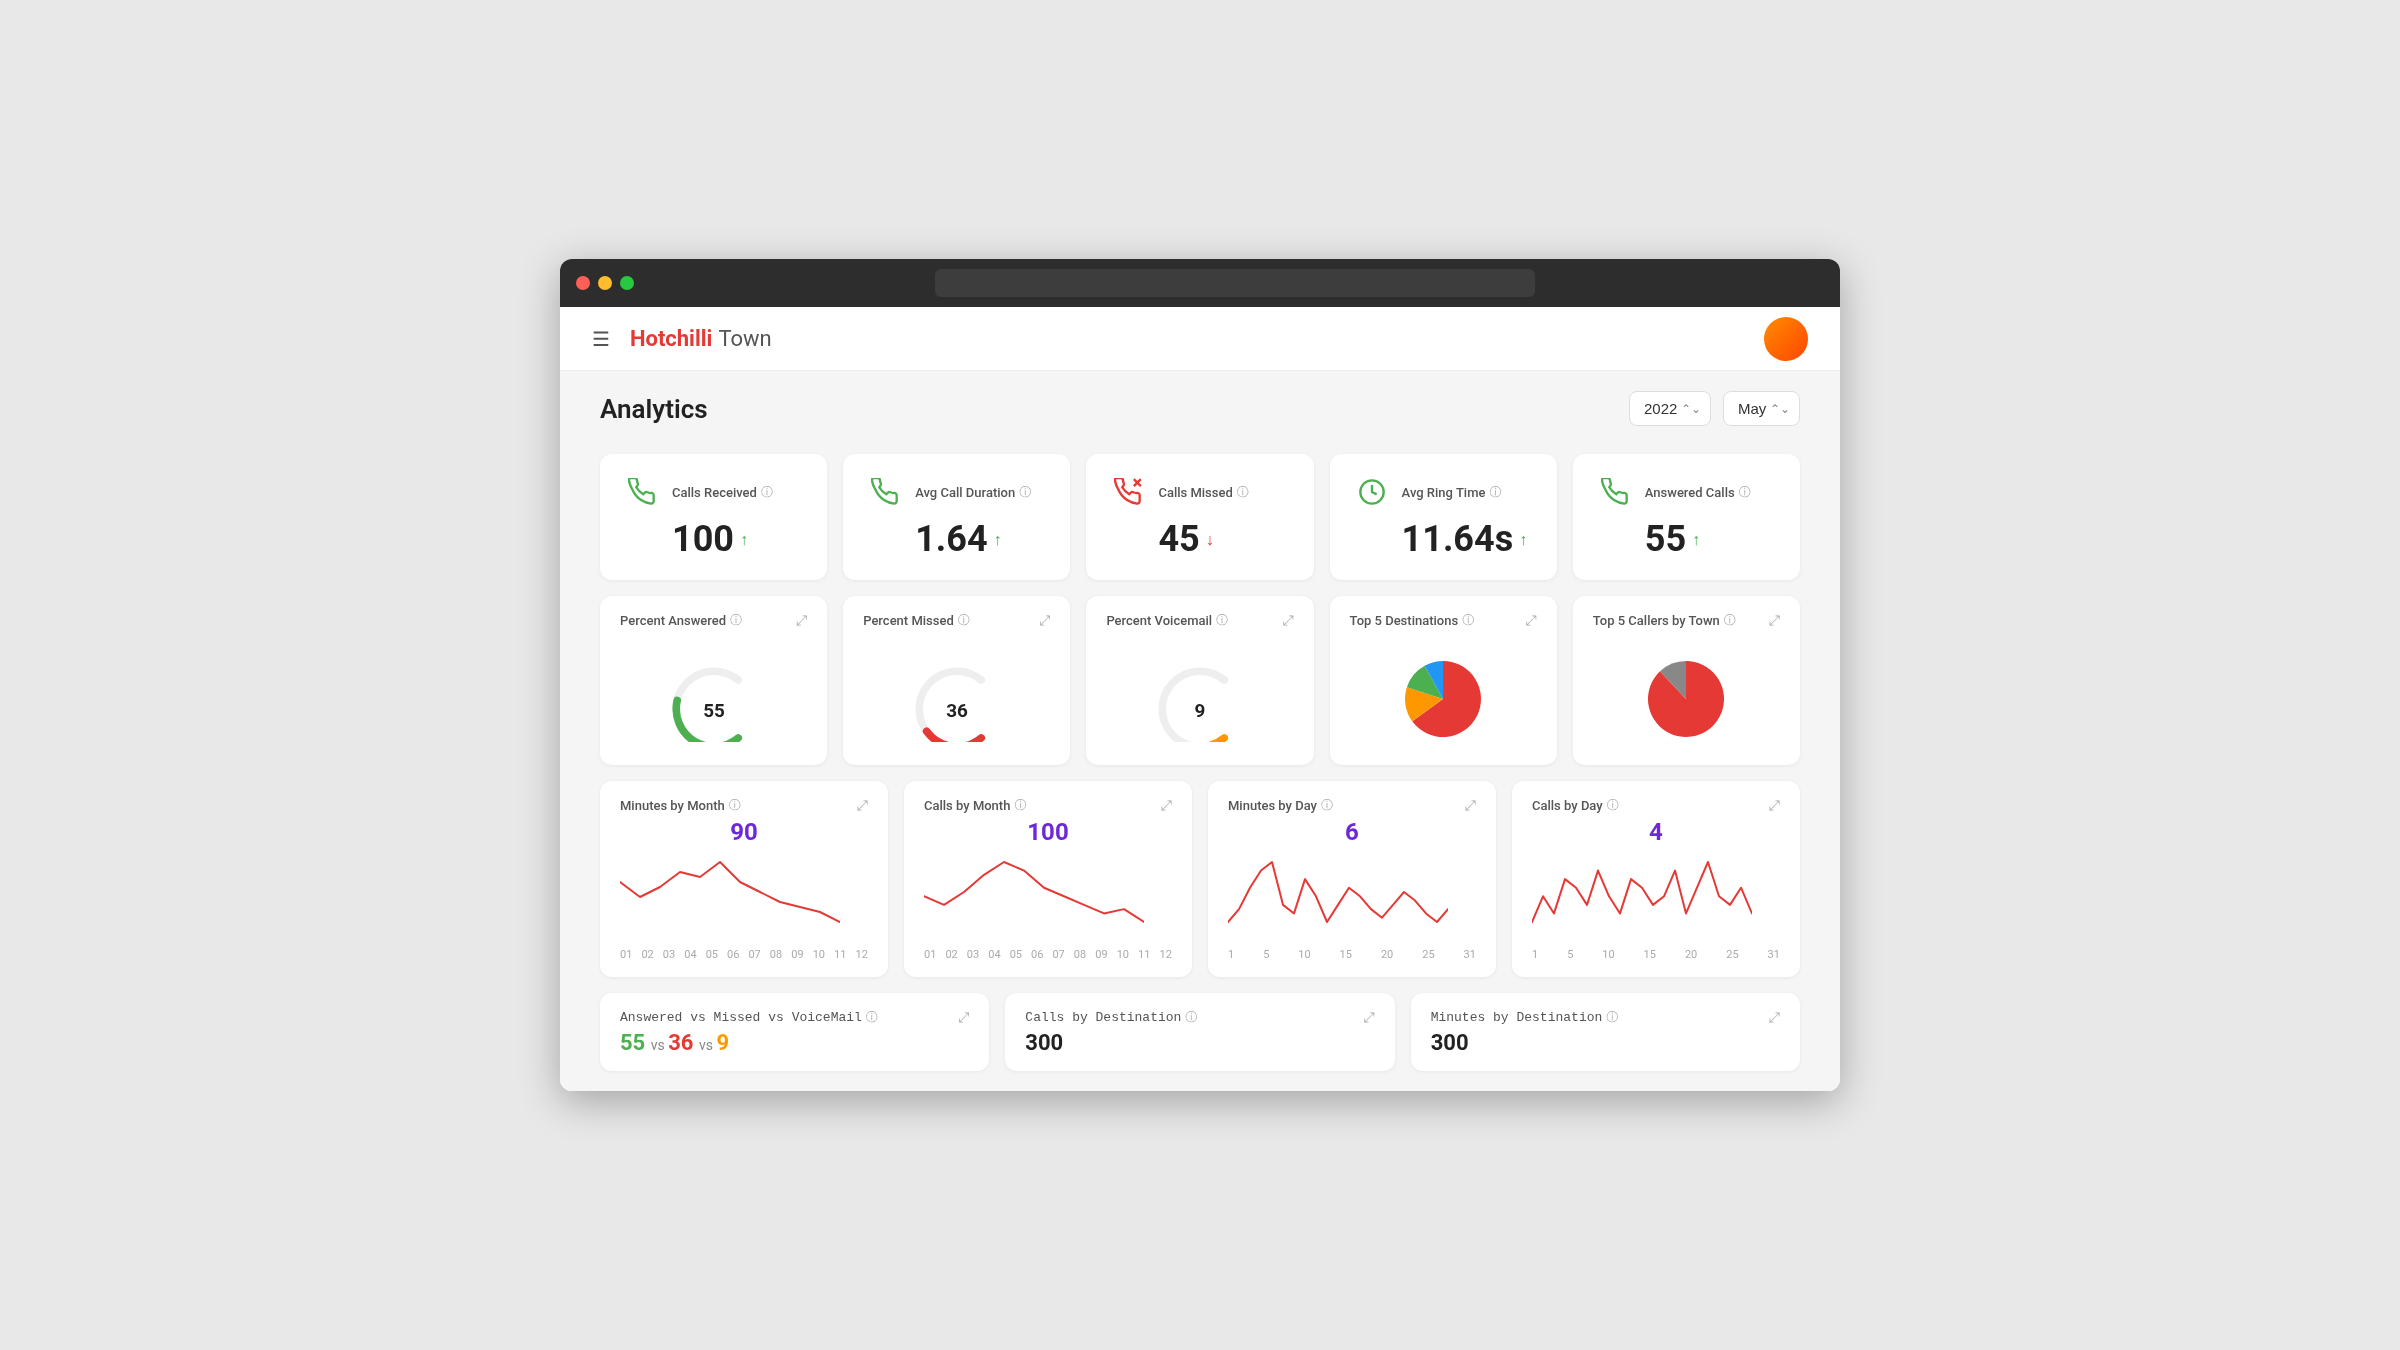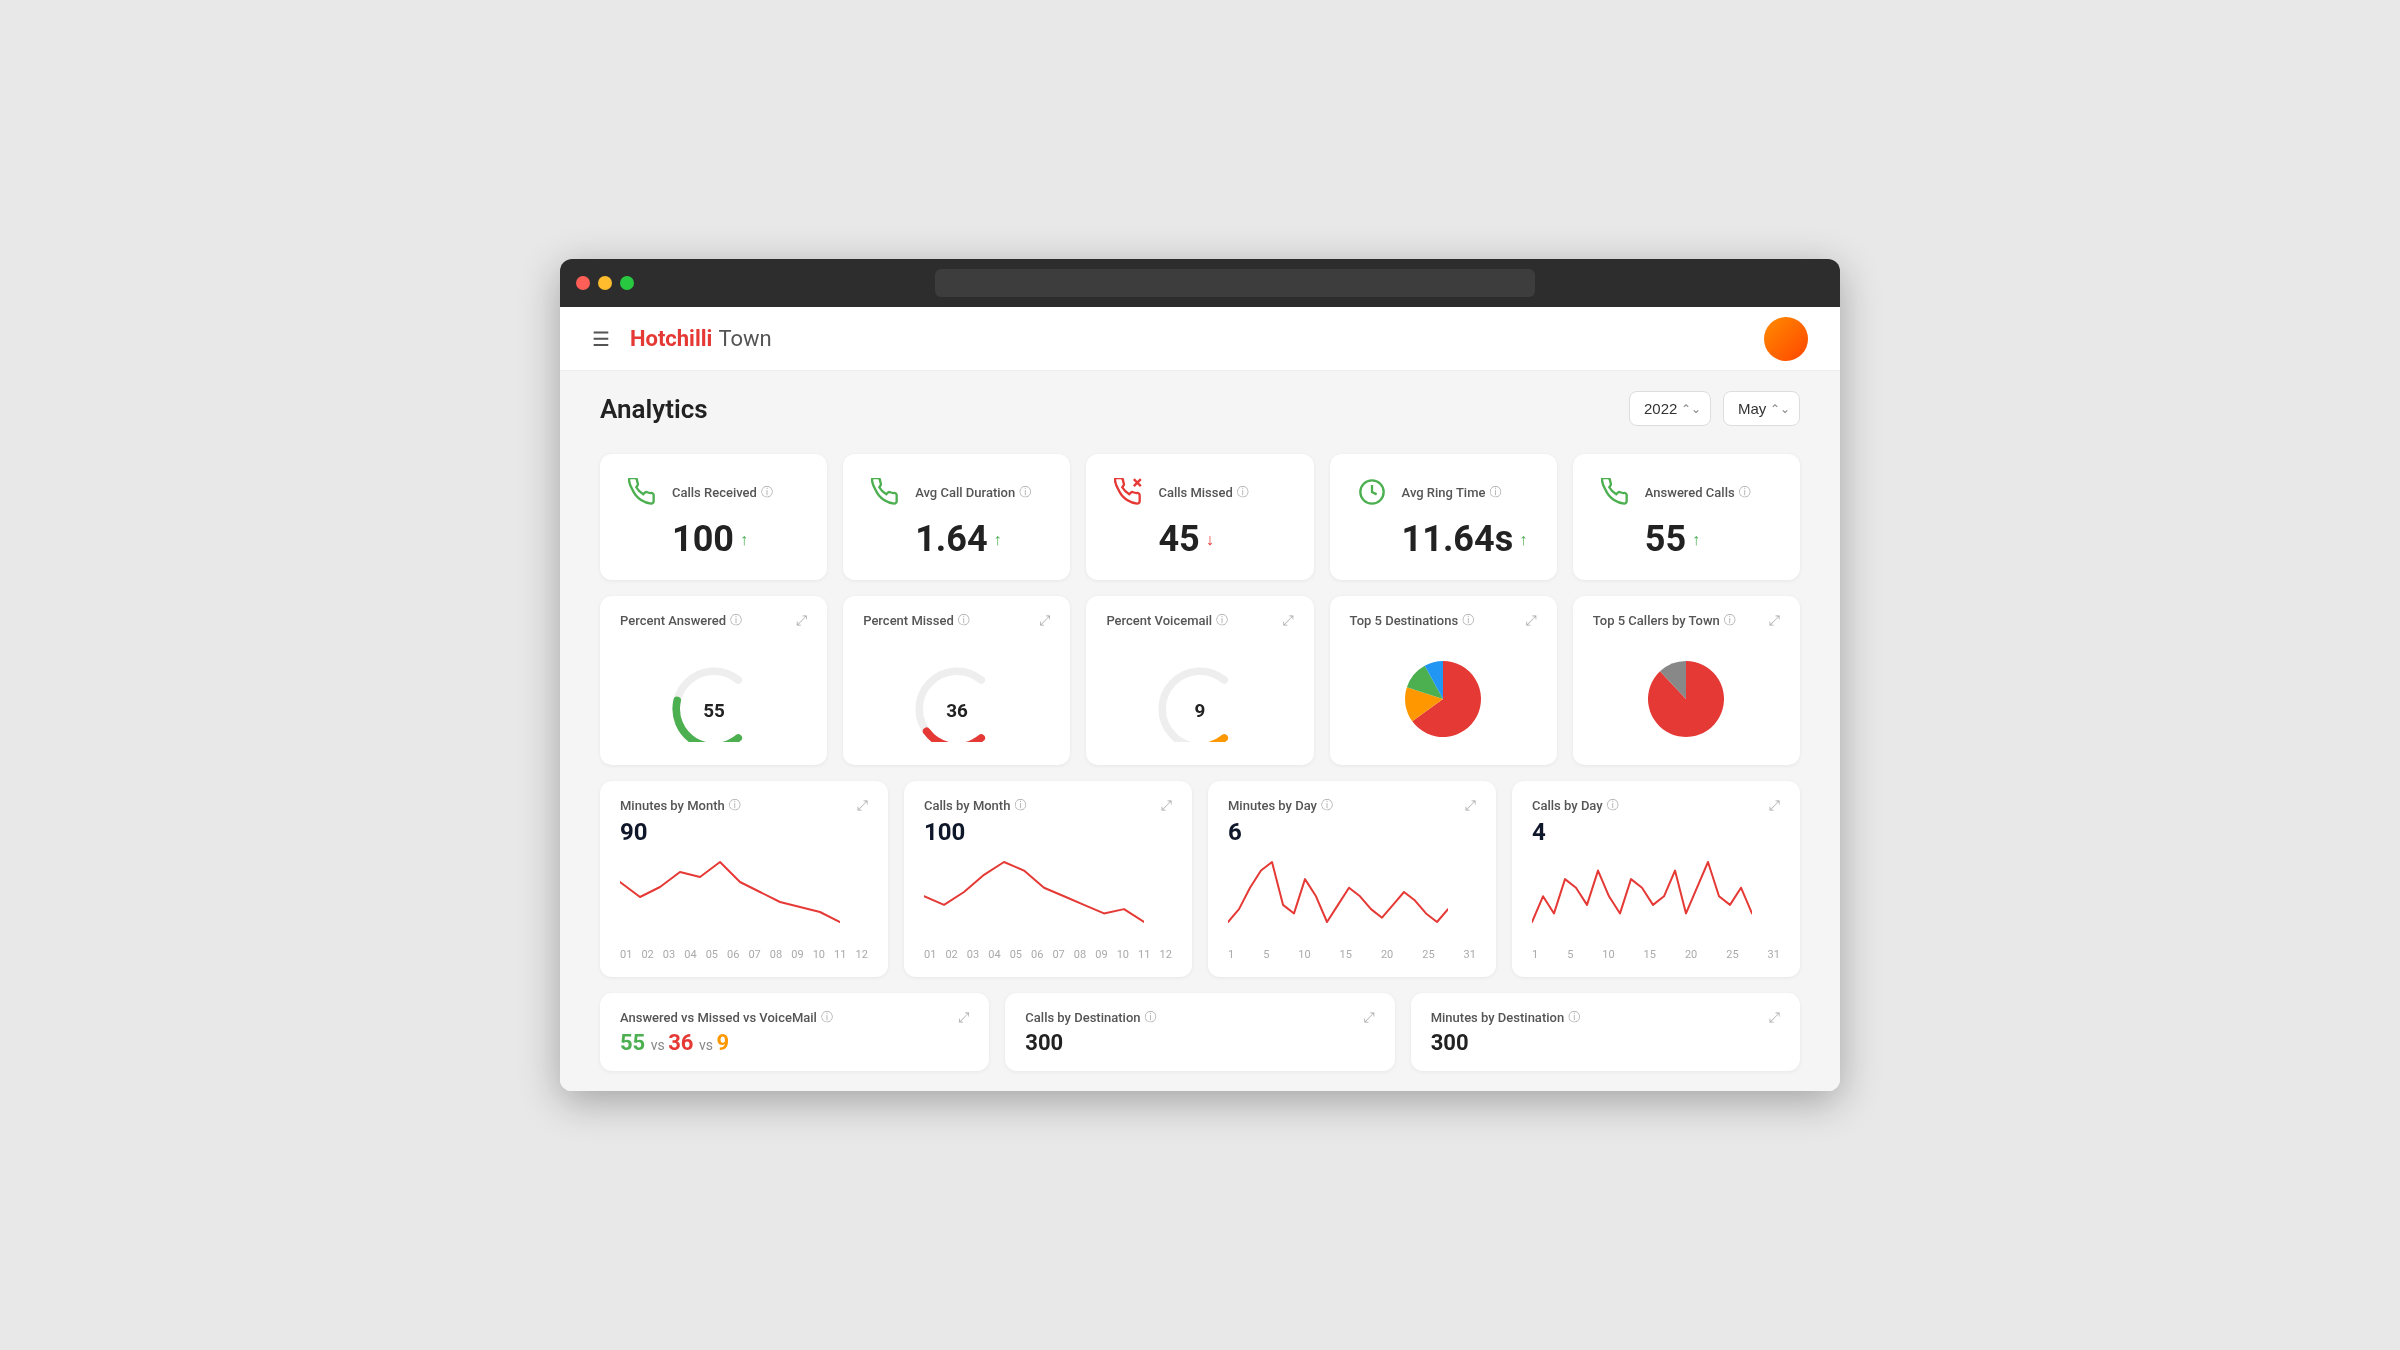--- a/index.html
+++ b/index.html
@@ -200,22 +200,23 @@
       font-size: 13px;
       color: #555;
       font-weight: 500;
       display: flex;
       align-items: center;
       gap: 4px;
     }
     .chart-value {
       font-size: 24px;
       font-weight: 700;
-      color: #0f172a;
+      color: #6d28d9;
       margin-bottom: 8px;
+      text-align: center;
     }
     .chart-area { width: 100%; height: 90px; }
     .chart-labels {
       display: flex;
       justify-content: space-between;
       margin-top: 4px;
     }
     .chart-label { font-size: 11px; color: #aaa; }
     
     .bottom-row {
@@ -227,20 +228,21 @@
       background: #fff;
       border-radius: 12px;
       padding: 16px 20px;
       box-shadow: 0 1px 4px rgba(0,0,0,0.06);
     }
     .bottom-header {
       display: flex;
       justify-content: space-between;
       align-items: center;
       margin-bottom: 4px;
+      font-family: Liberation Mono, monospace;
     }
     .bottom-title {
       font-size: 13px;
       color: #555;
       font-weight: 500;
       display: flex;
       align-items: center;
       gap: 4px;
     }
     .bottom-value {

